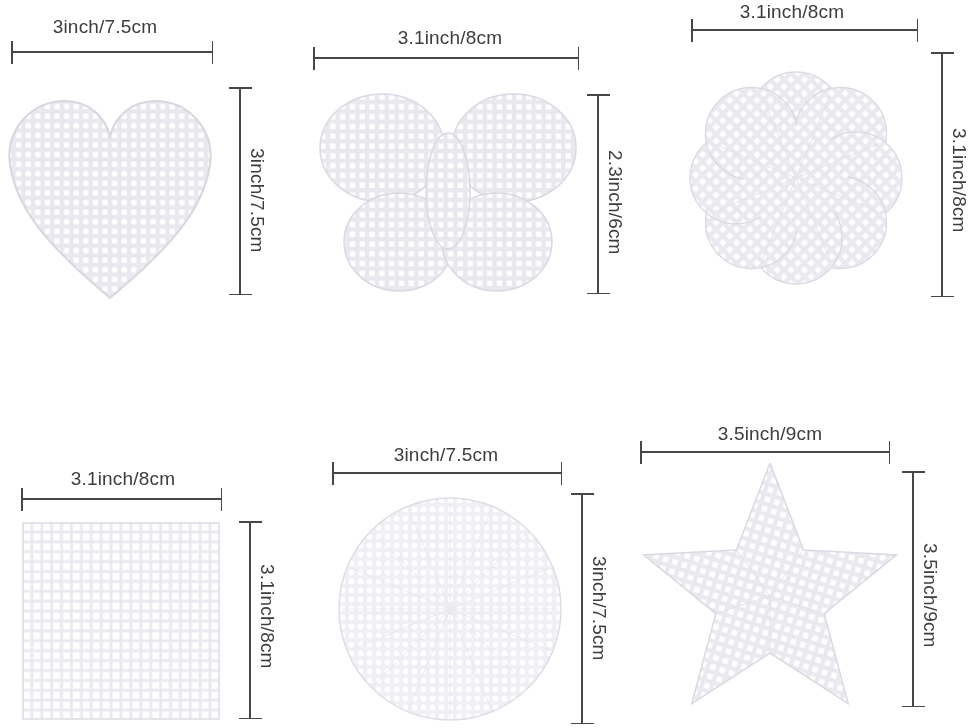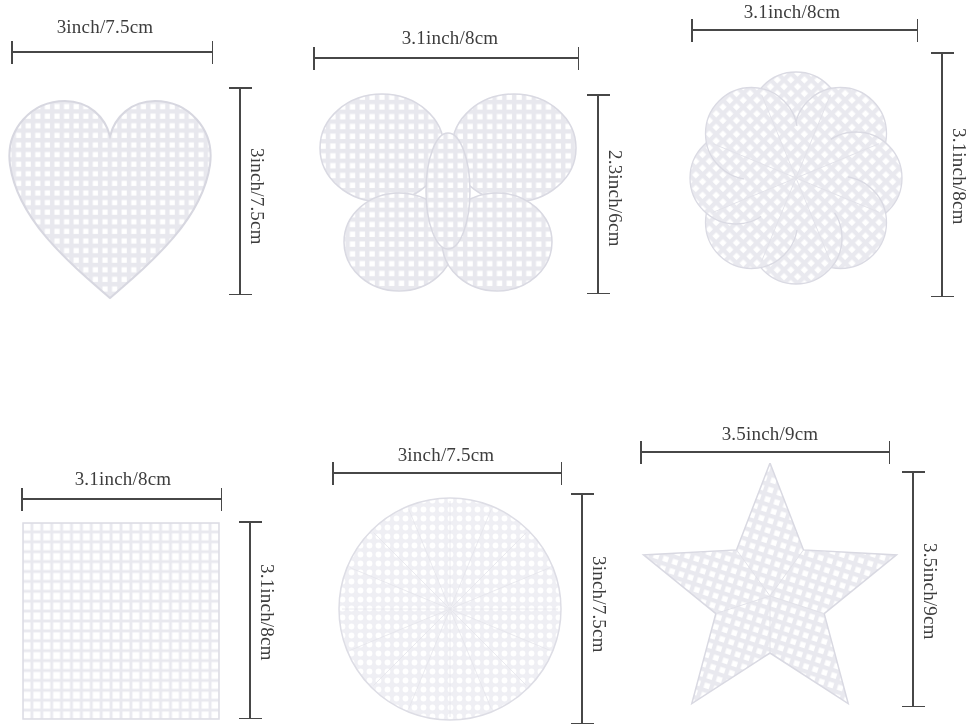--- a/index.html
+++ b/index.html
@@ -1,18 +1,18 @@
 <!DOCTYPE html>
 <html><head>
 <meta charset="utf-8">
 <style>
   html,body { margin:0; padding:0; background:#ffffff; }
   .stage {
     position:relative; width:973px; height:728px; background:#ffffff;
-    overflow:hidden; font-family:Liberation Serif, serif; color:#3d3d3d;
+    overflow:hidden; font-family:Liberation Sans, sans-serif; color:#3d3d3d;
   }
   .wlabel { position:absolute; text-align:center; font-size:19px; letter-spacing:.2px; white-space:nowrap; }
   .vlabel { position:absolute; writing-mode:vertical-rl; font-size:19px; letter-spacing:.2px; white-space:nowrap; }
   .hline { position:absolute; height:1.5px; background:#474747; }
   .hline .tk { position:absolute; width:1.5px; height:23px; top:-10.5px; background:#474747; }
   .hline .tk.l { left:0; } .hline .tk.r { right:0; }
   .vline { position:absolute; width:1.5px; background:#474747; }
   .vline .tk { position:absolute; height:1.5px; width:23px; left:-10.5px; background:#474747; }
   .vline .tk.t { top:0; } .vline .tk.b { bottom:0; }
   svg.shape { position:absolute; }

